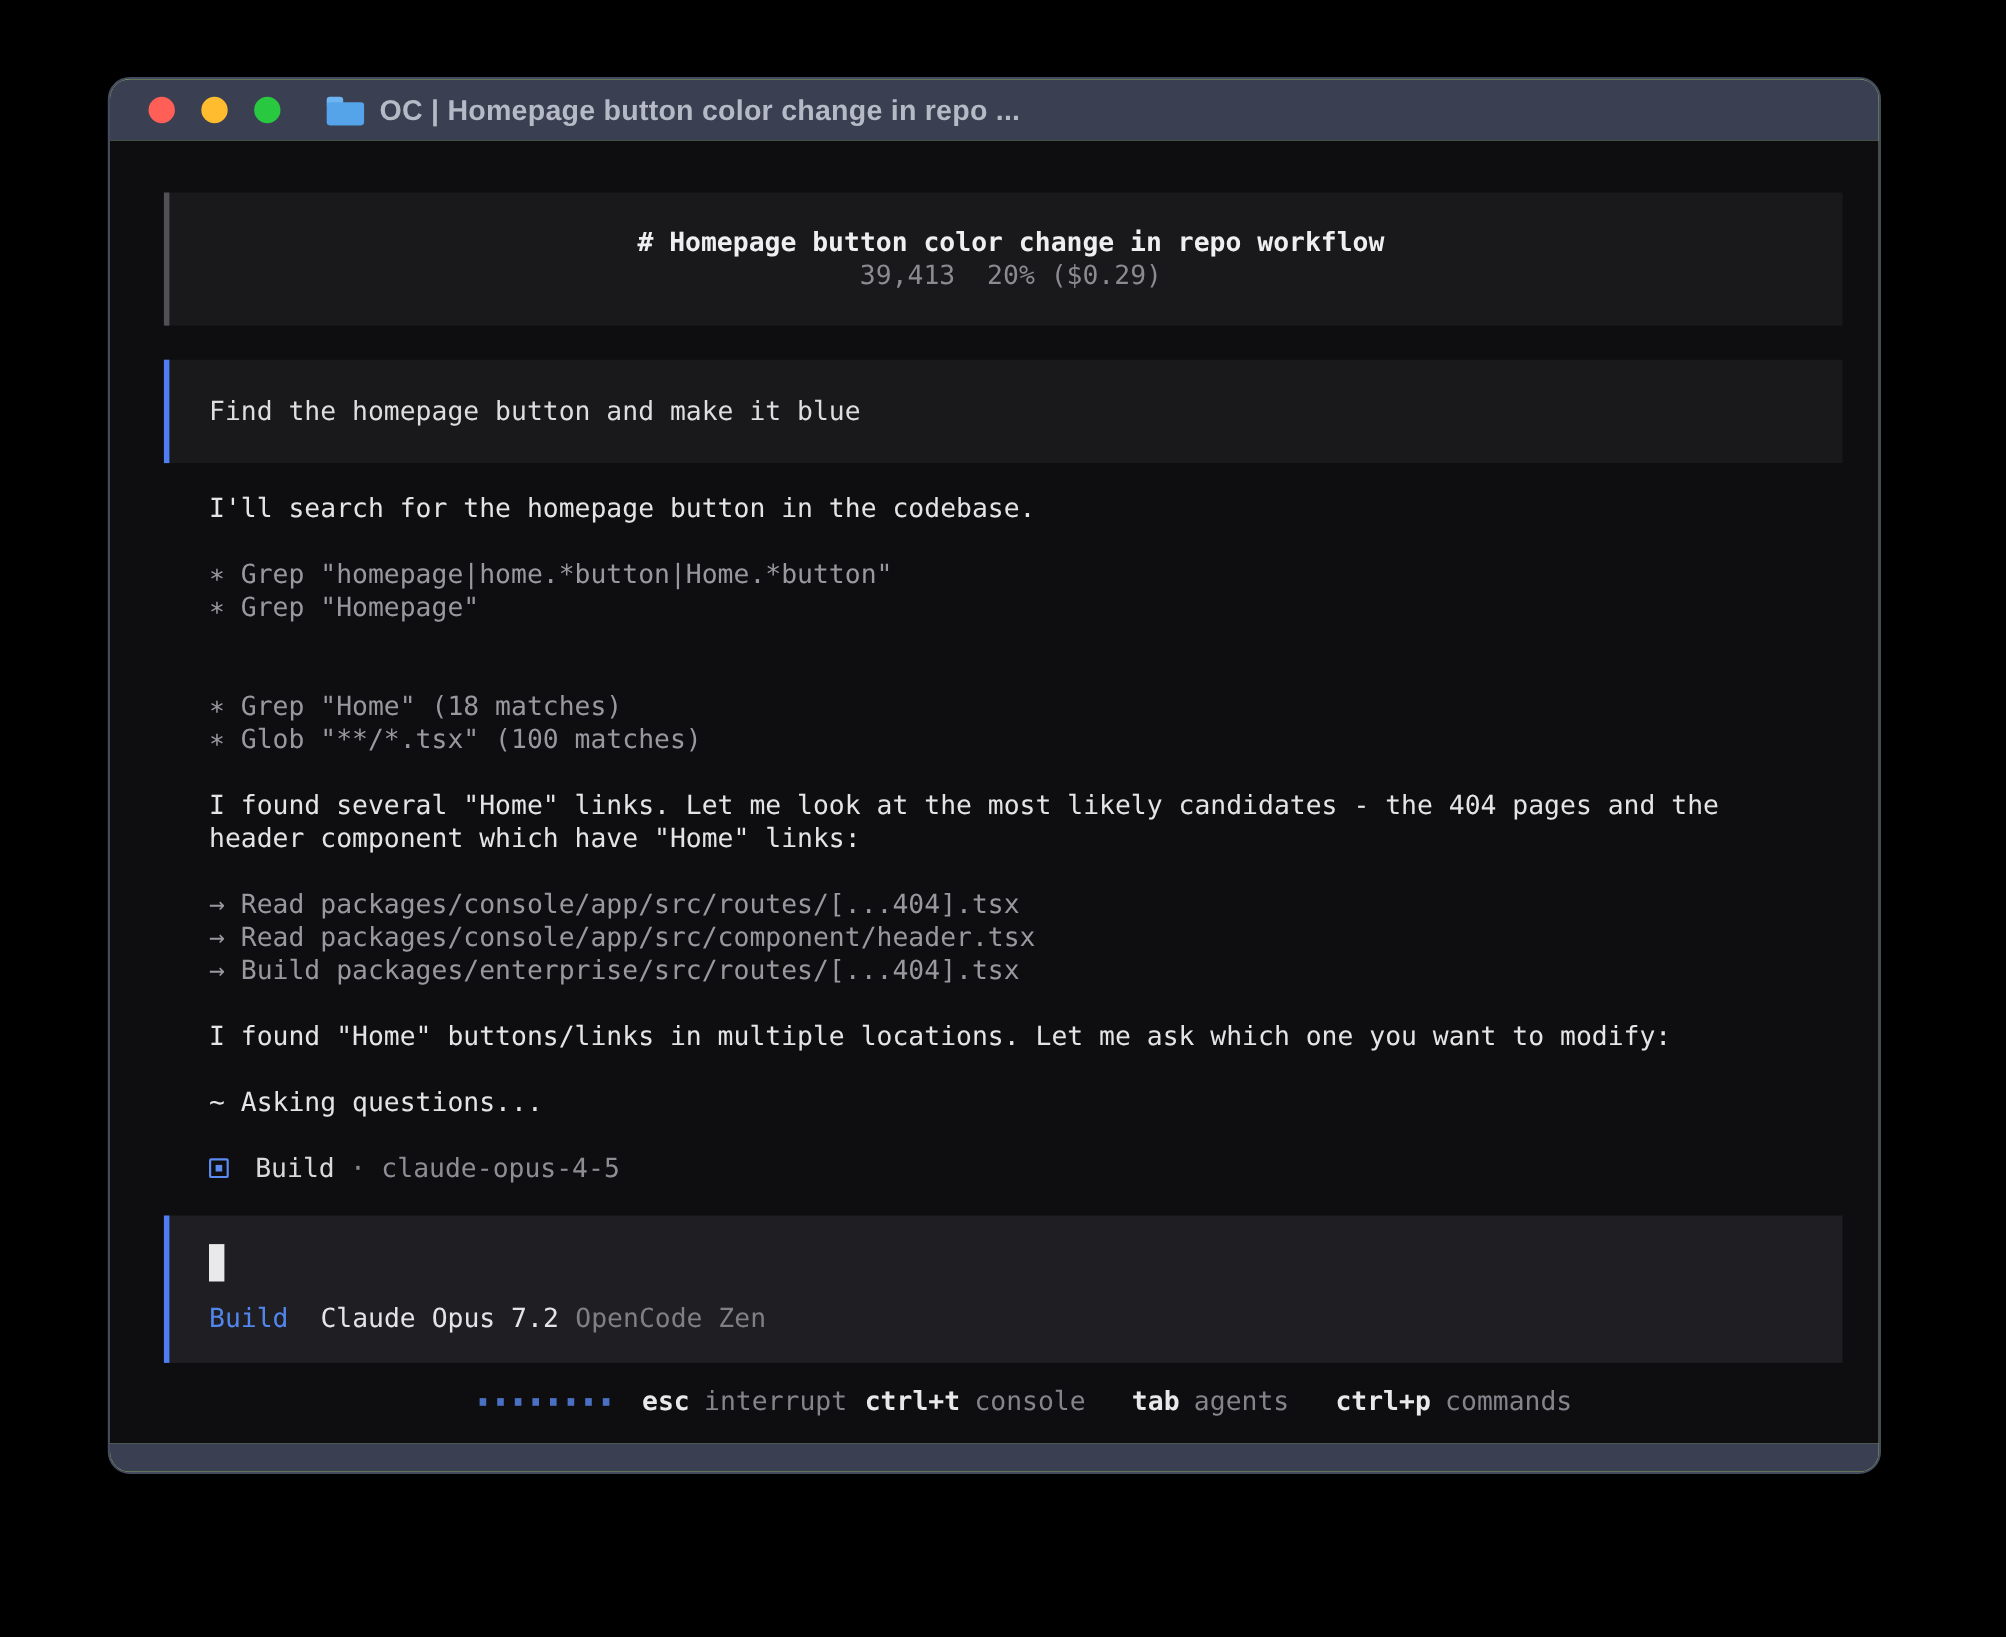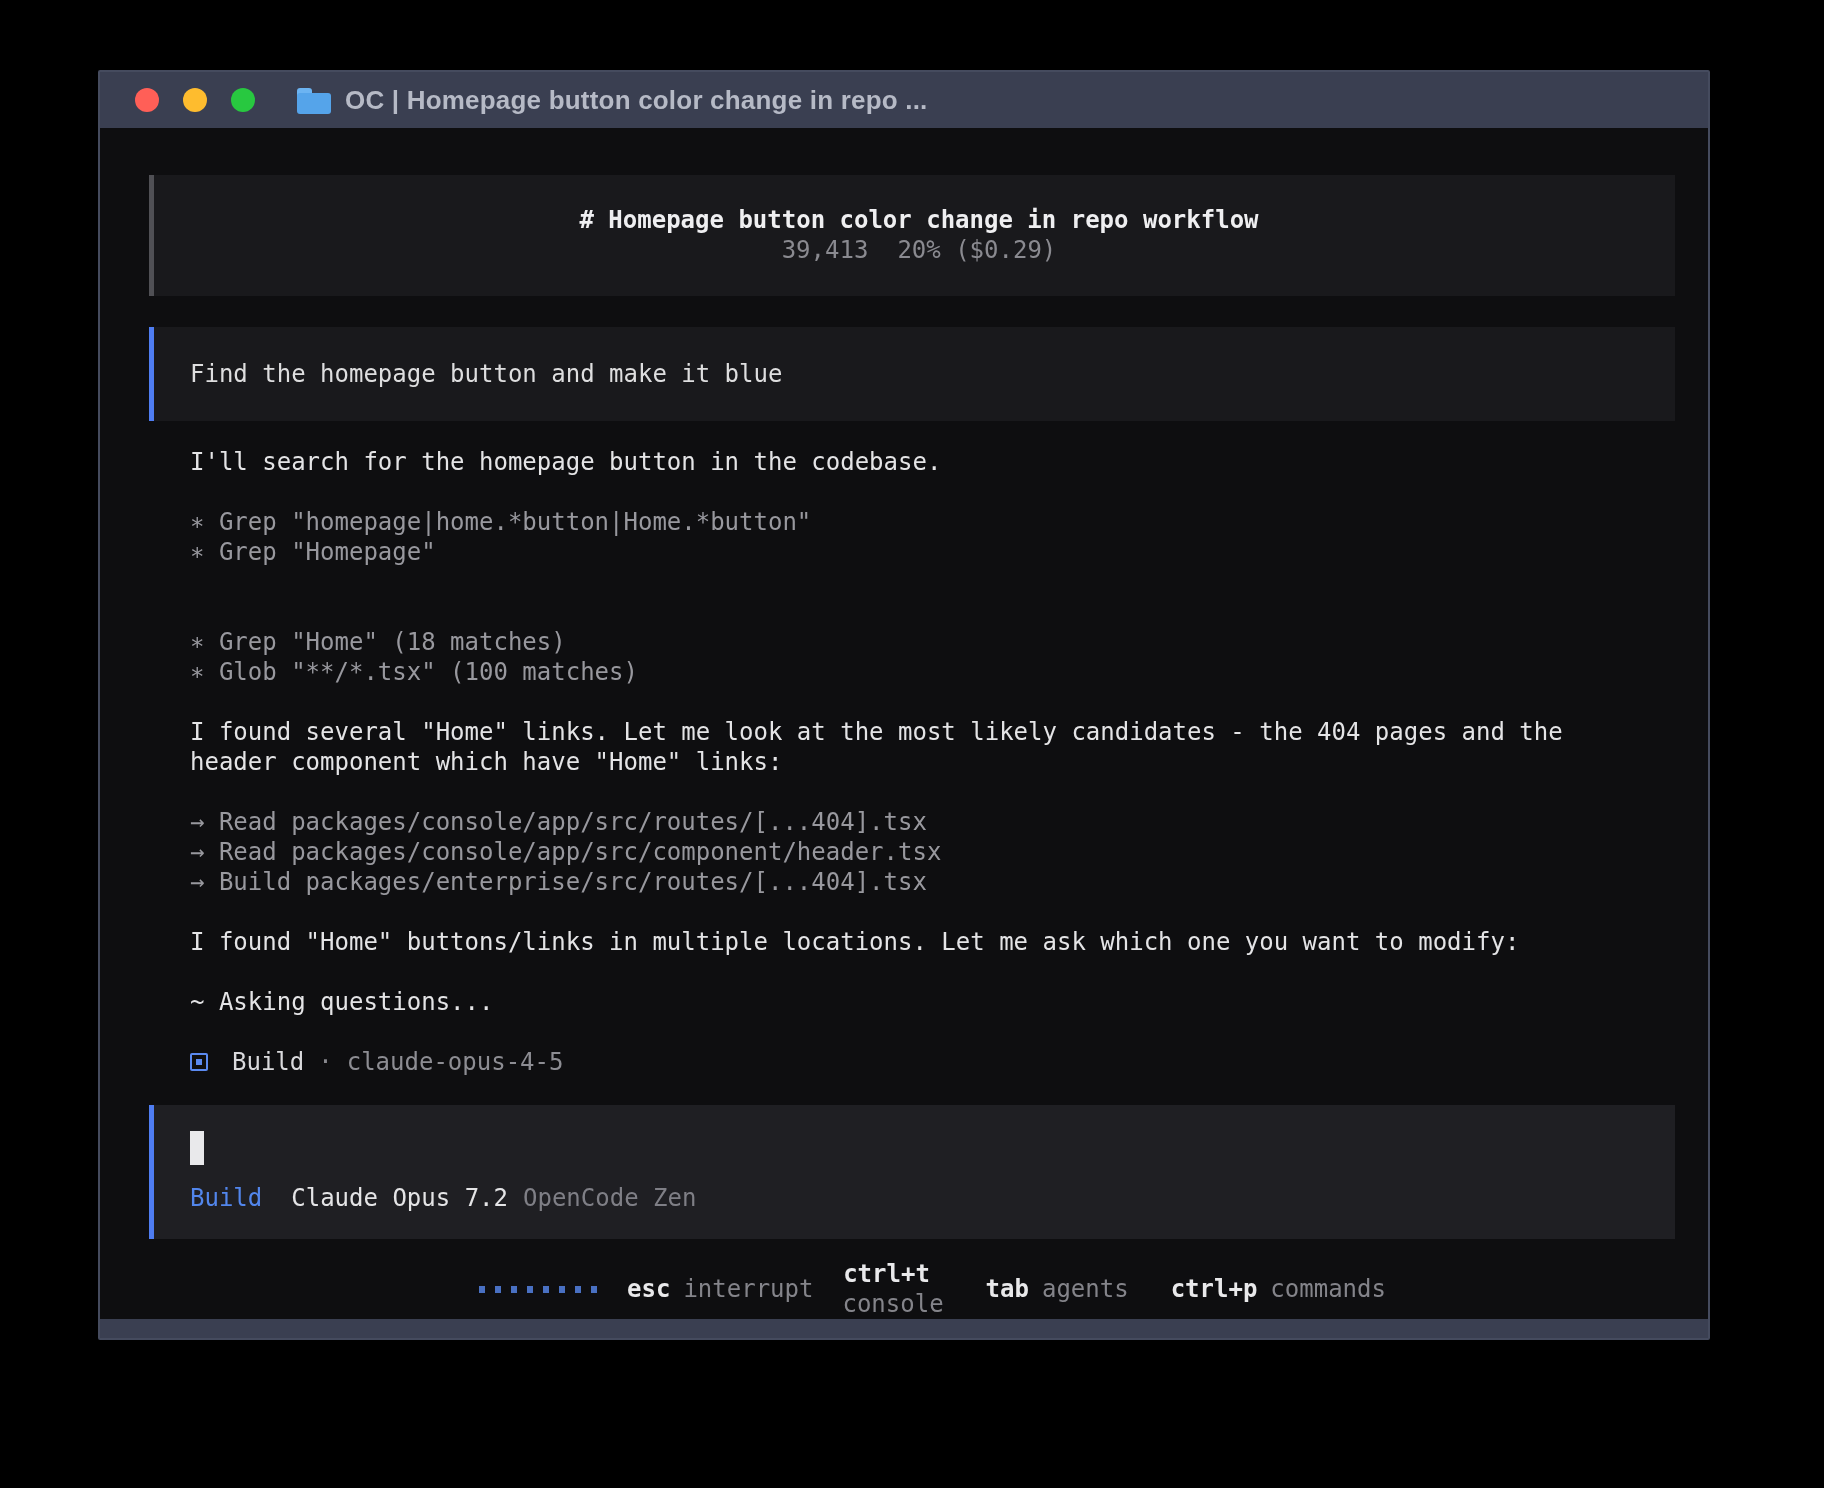--- a/index.html
+++ b/index.html
@@ -8,21 +8,21 @@
     width: 1824px; height: 1488px;
     background: #000000;
     position: relative;
     font-family: "DejaVu Sans Mono", monospace;
   }
   .window {
     position: absolute; left: 98px; top: 70px;
     width: 1612px; height: 1270px;
     background: #bef264;
     border: 2px solid #454b5e;
-    border-radius: 2px;
+    border-radius: 20px;
     overflow: hidden;
     display: flex; flex-direction: column;
   }
   .titlebar {
     flex: 0 0 56px;
     background: #3a3f51;
     display: flex; align-items: center;
     padding-left: 35px;
     font-family: "Liberation Sans", sans-serif;
   }
@@ -96,21 +96,21 @@
     display: flex; justify-content: center; align-items: center;
     line-height: 30px;
   }
   .footer-left { display: flex; align-items: center; }
   .spinner { display: flex; gap: 10px; align-items: center; margin-right: 30px; }
   .spinner i { display: block; width: 6px; height: 7px; background: #4970c2; }
   .key { color: #e9e9eb; font-weight: bold; white-space: pre; }
   .hint-label { color: #84848a; white-space: pre; margin-left: 13px; }
   .footer-right { display: flex; align-items: center; }
   .hint { display: flex; align-items: center; margin-left: 42px; }
-  .hint:first-child { margin-left: 16px; flex-direction: column; }
+  .hint:first-child { margin-left: 16px; }
 </style>
 </head>
 <body>
 
 <div class="window">
 
   <div class="titlebar">
     <button class="light red"></button>
     <button class="light yellow"></button>
     <button class="light green"></button>

